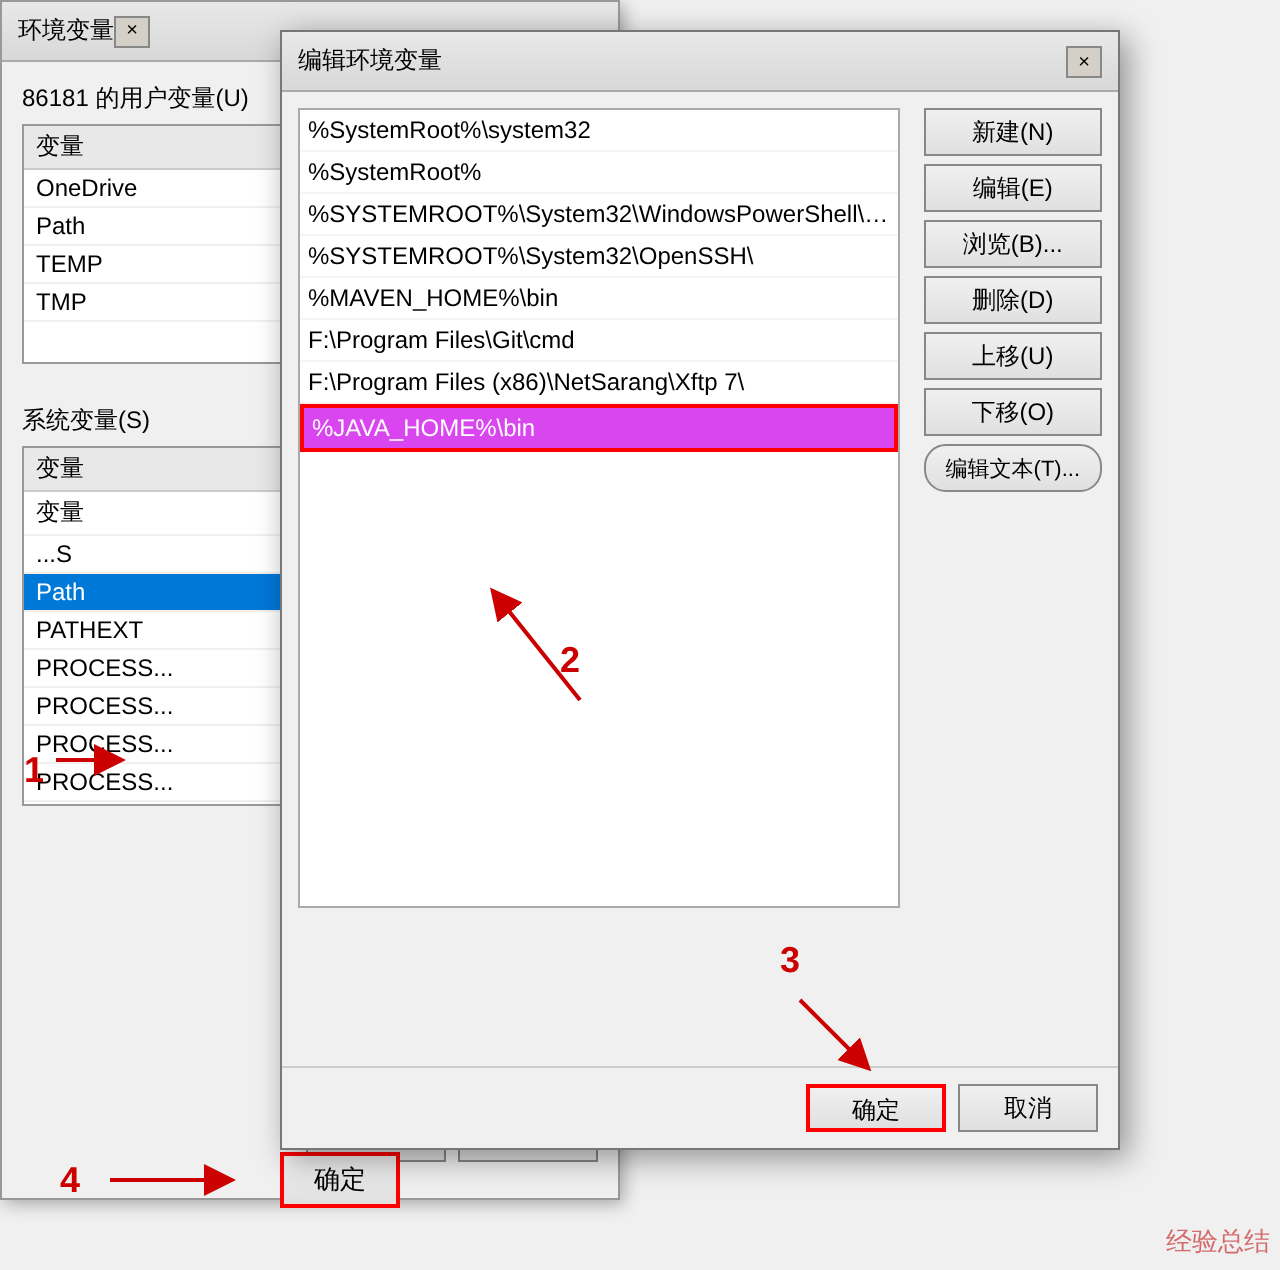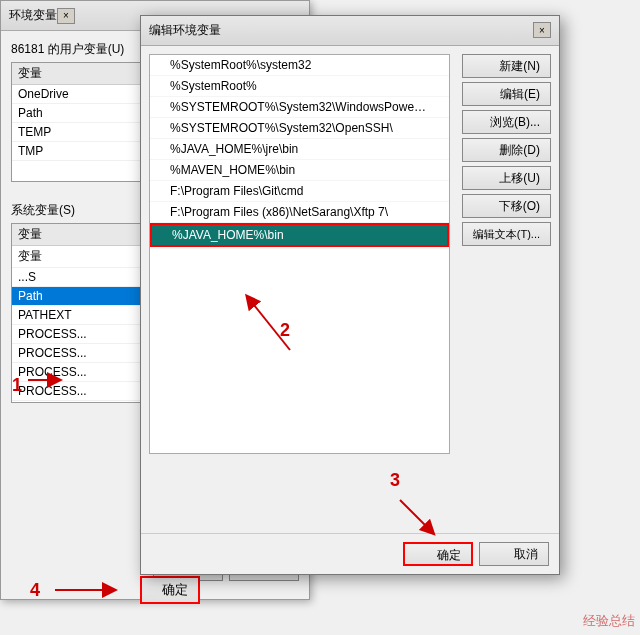--- a/index.html
+++ b/index.html
@@ -109,21 +109,21 @@
       color: #fff;
     }
 
     .win-button {
       background: linear-gradient(to bottom, #f0f0f0, #e0e0e0);
       border: 1px solid #888;
       padding: 3px 10px;
       font-size: 12px;
       cursor: pointer;
       min-width: 70px;
-      text-align: right;
+      text-align: center;
       color: #000;
       height: 24px;
     }
 
     .ok-cancel-row {
       display: flex;
       justify-content: flex-end;
       gap: 6px;
       padding: 8px 10px;
       position: absolute;
@@ -142,21 +142,21 @@
       border: 1px solid #777;
       box-shadow: 4px 4px 15px rgba(0,0,0,0.4);
       z-index: 10;
     }
 
     .edit-dialog-titlebar {
       background: linear-gradient(to bottom, #e8e8e8, #d8d8d8);
       border-bottom: 1px solid #aaa;
       padding: 6px 8px;
       display: flex;
-      align-items: flex-start;
+      align-items: flex-end;
       justify-content: space-between;
       height: 30px;
       gap: 12px;
     }
 
     .edit-dialog-body {
       display: flex;
       height: calc(100% - 30px);
     }
 
@@ -168,31 +168,31 @@
 
     .path-list {
       border: 1px solid #aaa;
       background: #fff;
       height: 400px;
       overflow-y: auto;
       width: 100%;
     }
 
     .path-item {
-      padding: 3px 20px;
+      padding: 3px 4px;
       font-size: 12px;
       border-bottom: 1px solid #f5f5f5;
       cursor: default;
       white-space: nowrap;
       overflow: hidden;
       text-overflow: ellipsis;
     }
 
     .path-item.highlighted {
-      background: #0f766e;
+      background: #d946ef;
       color: #fff;
       border: 2px solid #ff0000;
     }
 
     .dialog-buttons {
       display: flex;
       flex-direction: column;
       gap: 4px;
       padding: 8px 8px 8px 4px;
       min-width: 80px;
@@ -347,35 +347,34 @@
       <div class="titlebar-btn close-btn">×</div>
     </div>
   </div>
   <div class="edit-dialog-body">
     <div class="path-list-container">
       <div class="path-list" id="path-list">
       <div class="path-item">%SystemRoot%\system32</div>
           <div class="path-item">%SystemRoot%</div>
           <div class="path-item">%SYSTEMROOT%\System32\WindowsPowerShell\v1.0\</div>
           <div class="path-item">%SYSTEMROOT%\System32\OpenSSH\</div>
-          <div class="path-item">%JAVA_HOME%\jre\bin</div>
           <div class="path-item">%MAVEN_HOME%\bin</div>
           <div class="path-item">F:\Program Files\Git\cmd</div>
           <div class="path-item">F:\Program Files (x86)\NetSarang\Xftp 7\</div>
           <div class="path-item highlighted">%JAVA_HOME%\bin</div>
         </div>
     </div>
     <div class="dialog-buttons">
       <button class="win-button">新建(N)</button>
       <button class="win-button">编辑(E)</button>
       <button class="win-button">浏览(B)...</button>
       <button class="win-button">删除(D)</button>
       <button class="win-button">上移(U)</button>
       <button class="win-button">下移(O)</button>
-      <button class="win-button" style="font-size:11px;">编辑文本(T)...</button>
+      <button class="win-button" style="font-size:11px;border-radius:11px;">编辑文本(T)...</button>
     </div>
   </div>
   <div class="dialog-ok-cancel">
     <button class="win-button ok-button-highlight">确定</button>
     <button class="win-button">取消</button>
   </div>
 </div>
 
 <div class="annotation" style="left:12px; top:375px;">
   <span>1</span>

